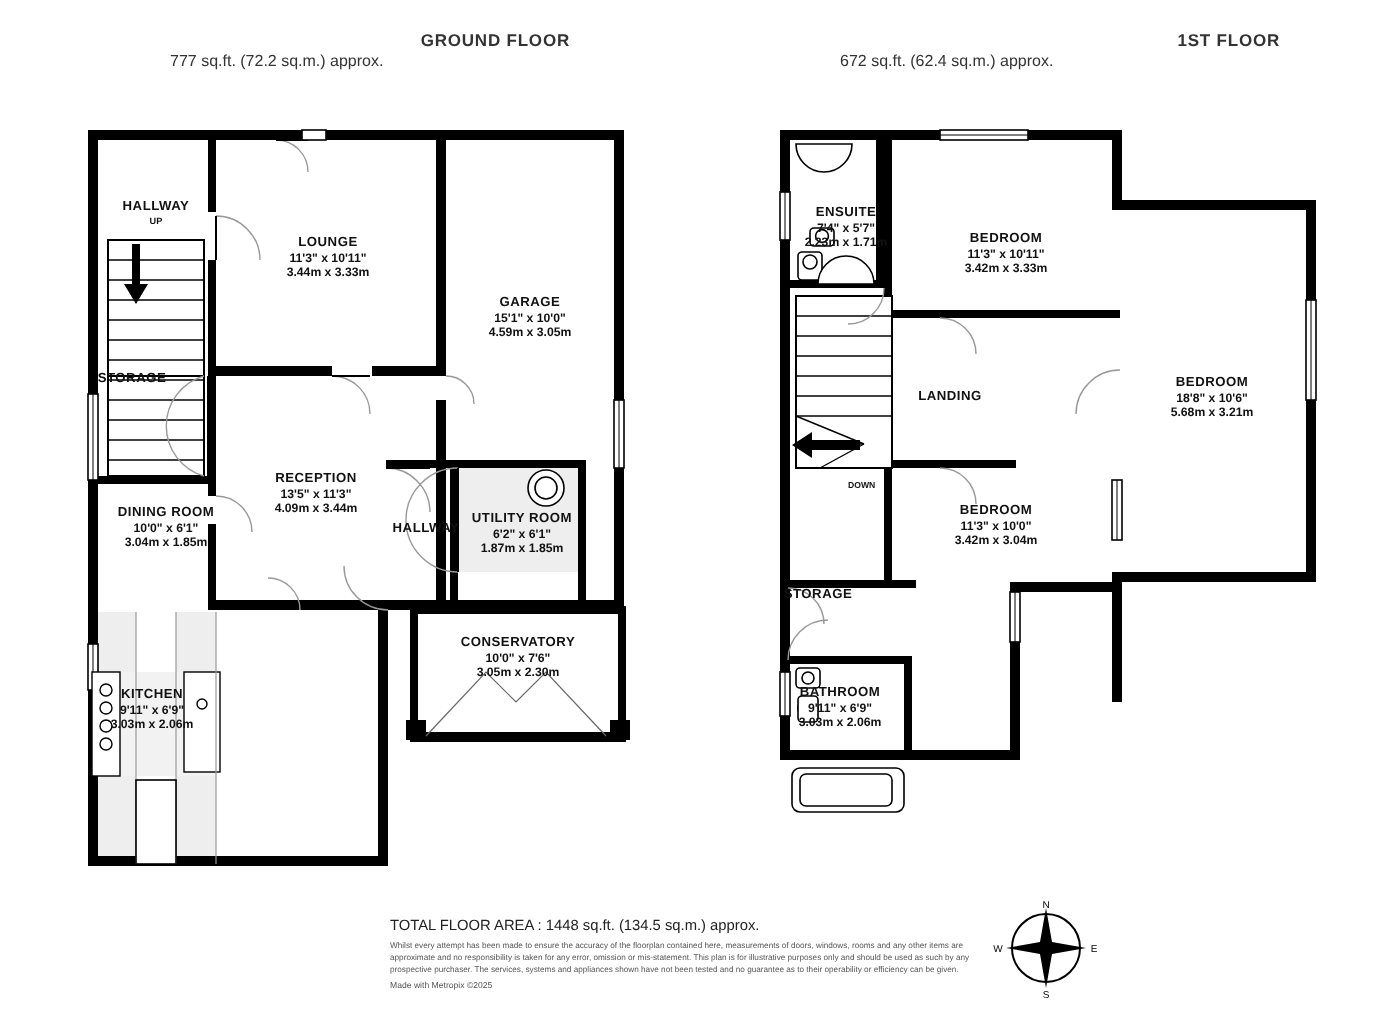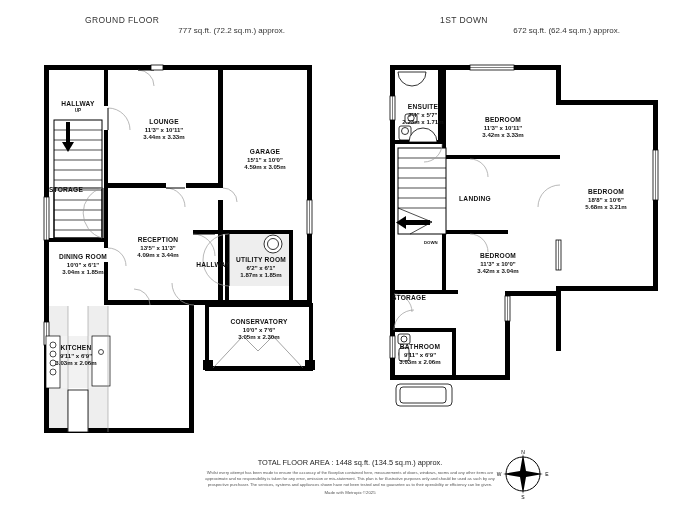--- a/index.html
+++ b/index.html
@@ -1,25 +1,25 @@
 <!DOCTYPE html>
 <html><head>
 <meta charset="utf-8">
 <style>
   html,body{margin:0;padding:0;background:#ffffff;}
   body{width:700px;height:506px;position:relative;overflow:hidden;
        font-family:"Liberation Sans", sans-serif;color:#222;}
   .plan{position:absolute;top:0;left:0;width:700px;height:506px;}
-  .ttl{position:absolute;text-align:left;font-size:8.5px;font-weight:normal;letter-spacing:.4px;color:#333;}
-  .sub{position:absolute;text-align:right;font-size:8px;color:#333;}
+  .ttl{position:absolute;text-align:right;font-size:8.5px;font-weight:bold;letter-spacing:.4px;color:#333;}
+  .sub{position:absolute;text-align:left;font-size:8px;color:#333;}
   .lbl{position:absolute;text-align:center;line-height:1.18;color:#111;}
   .lbl .nm{font-size:6.6px;font-weight:bold;letter-spacing:.25px;}
   .lbl .d1{font-size:6.1px;font-weight:bold;}
   .lbl .d2{font-size:6.1px;font-weight:bold;}
-  .foot{position:absolute;text-align:center;}
+  .foot{position:absolute;text-align:left;}
   .foot .tot{font-size:7.4px;color:#222;}
   .foot .disc{font-size:4.1px;color:#555;line-height:1.45;margin-top:3px;}
   .foot .made{font-size:4.3px;color:#555;margin-top:2px;}
   .compass{position:absolute;}
   svg{display:block;overflow:visible;}
 </style>
 </head>
 <body>
 
 <div class="ttl" style="left:85px;top:15px;width:200px;">GROUND FLOOR</div>
@@ -299,21 +299,21 @@
   <div class="nm">CONSERVATORY</div>
   <div class="d1">10'0"  x 7'6"</div>
   <div class="d2">3.05m  x 2.30m</div>
 </div>
 <div class="lbl" style="left:36px;top:344px;width:80px;">
   <div class="nm">KITCHEN</div>
   <div class="d1">9'11"  x 6'9"</div>
   <div class="d2">3.03m  x 2.06m</div>
 </div>
 
-<div class="ttl" style="left:440px;top:15px;width:200px;">1ST DOWN</div>
+<div class="ttl" style="left:440px;top:15px;width:200px;">1ST FLOOR</div>
 <div class="sub" style="left:420px;top:26px;width:200px;">672 sq.ft. (62.4 sq.m.) approx.</div>
 
 <div class="lbl" style="left:392px;top:103px;width:62px;">
   <div class="nm">ENSUITE</div>
   <div class="d1">7'4"  x 5'7"</div>
   <div class="d2">2.23m  x 1.71m</div>
 </div>
 <div class="lbl" style="left:455px;top:116px;width:96px;">
   <div class="nm">BEDROOM</div>
   <div class="d1">11'3"  x 10'11"</div>

